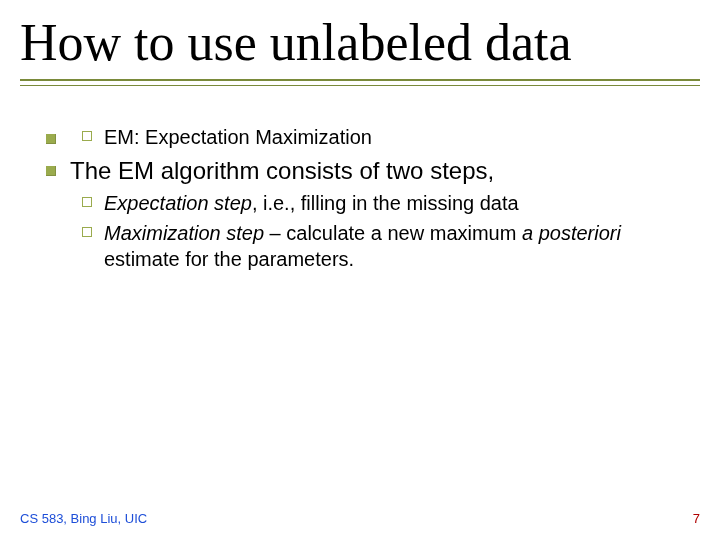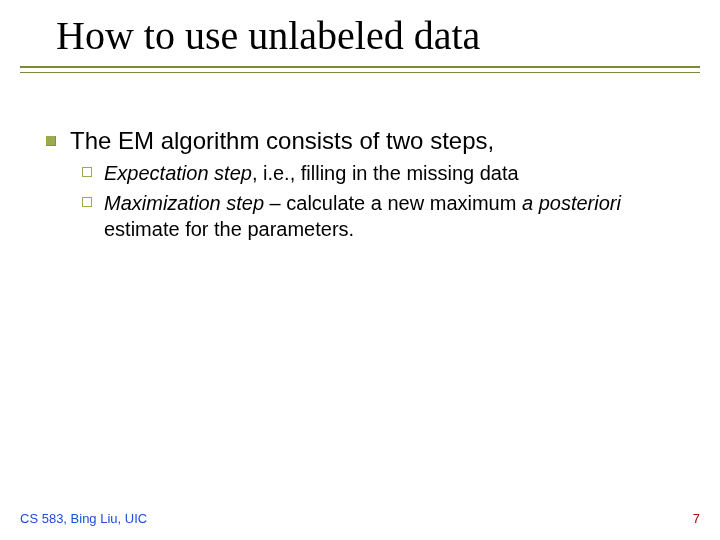--- a/index.html
+++ b/index.html
@@ -20,25 +20,24 @@
     box-sizing: border-box;
   }
   .title-wrap {
     position: absolute;
     left: 20px;
     top: 14px;
     width: 680px;
   }
   .title {
     font-family: "Times New Roman", Times, serif;
-    font-size: 40px;
+    font-size: 52px;
     color: #000;
     line-height: 1.1;
     padding-bottom: 6px;
-    margin-left: 36px;
   }
   .title-rules {
     border-top: 2px solid #7a8a3a;
     height: 4px;
     border-bottom: 1px solid #7a8a3a;
     margin-top: 2px;
   }
   .body {
     position: absolute;
     left: 40px;
@@ -110,20 +109,25 @@
 <div class="slide">
 
   <div class="title-wrap">
     <div class="title">How to use unlabeled data</div>
     <div class="title-rules"></div>
   </div>
 
   <div class="body">
     <ul class="l1">
       <li>
+        <ul class="l2">
+          <li>
+            <span>EM: Expectation Maximization</span>
+          </li>
+        </ul>
       </li>
       <li>
         <span>The EM algorithm consists of two steps,</span>
         <ul class="l2">
           <li>
             <span class="italic">Expectation step</span><span>, i.e., filling in the missing data</span>
           </li>
           <li>
             <span class="italic">Maximization step</span><span> – calculate a new maximum </span><span class="italic">a posteriori</span><span> estimate for the parameters.</span>
           </li>

